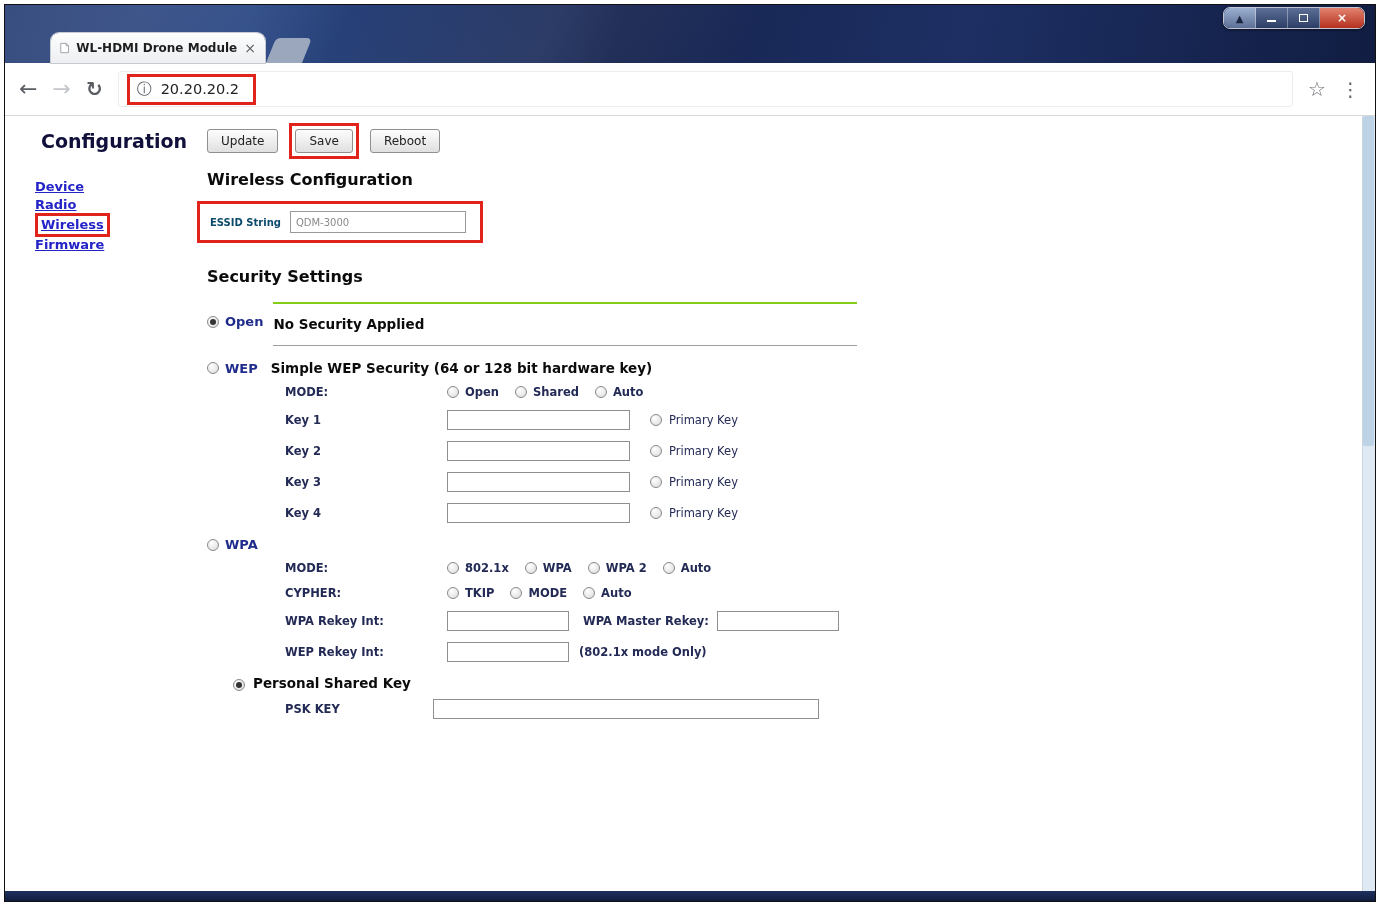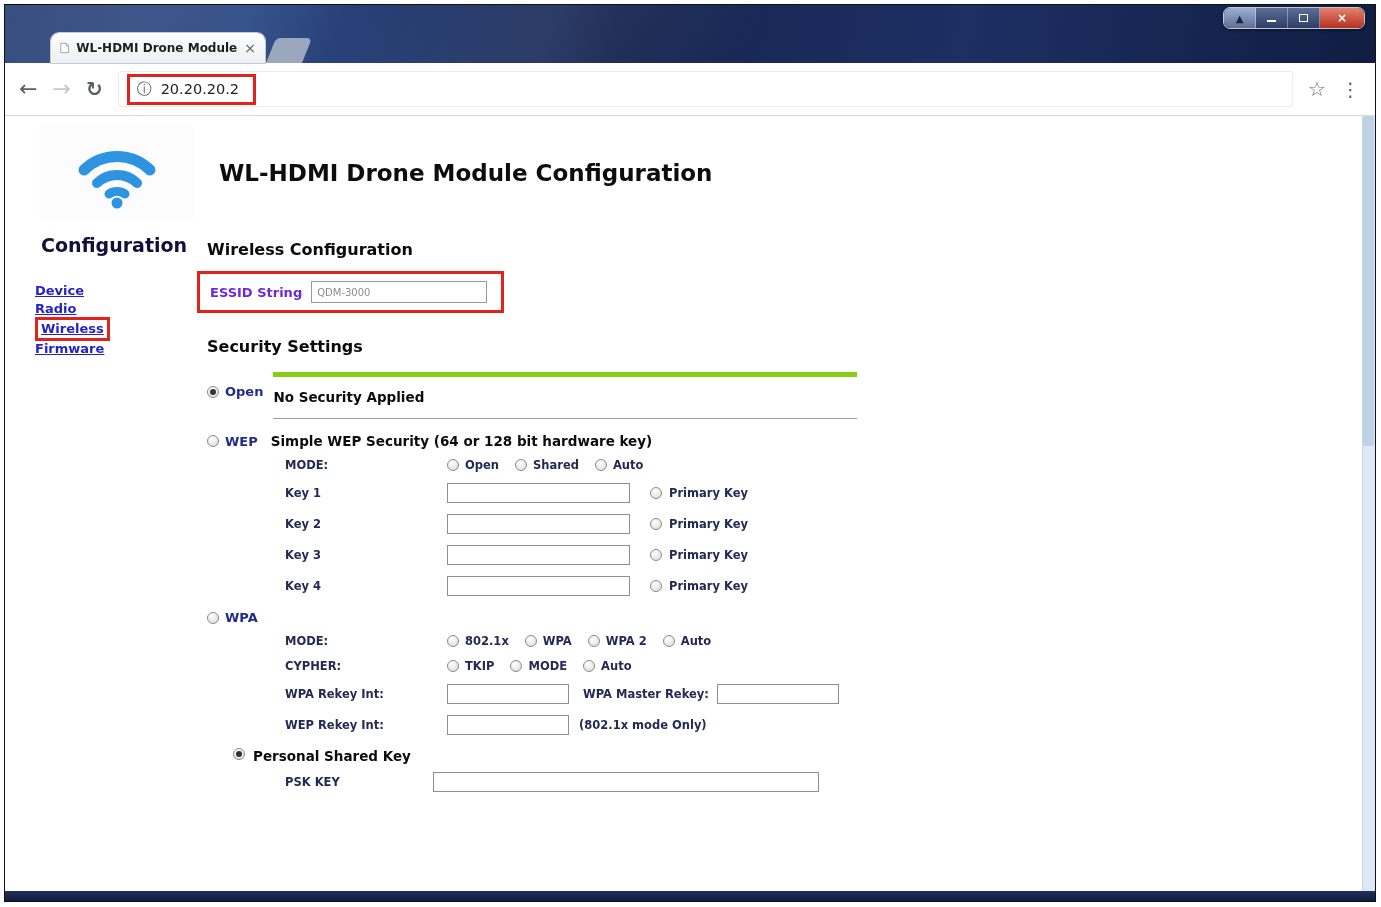--- a/index.html
+++ b/index.html
@@ -100,57 +100,57 @@
     background: linear-gradient(#fdfdfd, #e0e0e0); border: 1px solid #8f8f8f; border-radius: 3px;
     padding: 4px 13px; font-family: "DejaVu Sans", sans-serif; font-size: 12px; color: #222; cursor: pointer;
   }
   .save-annot { display: inline-block; padding: 3px; }
 
   .h3 { font-size: 16px; font-weight: bold; color: #0b0b0b; }
   .h3.wireless { margin: 12px 0 12px; }
   .h3.security { margin: 24px 0 16px; }
 
   .essid-annot { display: inline-flex; align-items: center; gap: 9px; padding: 7px 14px 7px 10px; margin-left: -10px; }
-  .essid-label { font-size: 13px; font-weight: bold; color: #6d28d9; white-space: nowrap; }
+  .essid-label { font-size: 10px; font-weight: bold; color: #0c4a6e; white-space: nowrap; }
   .essid-input { width: 176px; height: 22px; border: 1px solid #999; font-size: 10px; color: #8a8a8a; padding: 2px 5px; font-family: "DejaVu Sans", sans-serif; }
 
   .security-block { width: 650px; }
 
   .radio {
     width: 12px; height: 12px; border-radius: 50%; flex: none;
     border: 1px solid #8a8a8a; background: radial-gradient(circle at 35% 30%, #ffffff, #d9d9d9);
     display: inline-block; position: relative;
   }
   .radio.checked::after {
     content: ""; position: absolute; left: 2px; top: 2px; width: 6px; height: 6px;
     border-radius: 50%; background: #333;
   }
 
   .sec-open { display: flex; align-items: flex-start; }
   .open-radiolab { display: flex; align-items: center; gap: 6px; margin-top: 12px; }
   .sec-label { font-size: 13px; font-weight: bold; color: #1f2c8c; }
   .open-desc {
-    flex: 1; margin-left: 10px; border-top: 5px solid #84cc16; border-bottom: 1px solid #9f9f9f;
+    flex: 1; margin-left: 10px; border-top: 2px solid #84cc16; border-bottom: 1px solid #9f9f9f;
     padding: 12px 0 13px; font-size: 13.5px; font-weight: bold; color: #0c0c0c;
   }
 
   .sec-head { display: flex; align-items: center; gap: 6px; margin-top: 14px; }
   .sec-head .desc { margin-left: 7px; font-size: 13.5px; font-weight: bold; color: #0c0c0c; }
 
   .sec-body { margin-left: 78px; margin-top: 9px; }
   .frow { display: flex; align-items: center; margin-bottom: 11px; }
   .flabel { width: 162px; flex: none; font-size: 11.5px; font-weight: bold; color: #232a55; }
   .ritem { display: flex; align-items: center; gap: 6px; font-size: 11.5px; font-weight: bold; color: #232a55; margin-right: 16px; }
   .kinput { width: 183px; height: 20px; border: 1px solid #8f8f8f; font-family: "DejaVu Sans", sans-serif; font-size: 11px; padding: 1px 4px; }
-  .primary { display: flex; align-items: center; gap: 7px; margin-left: 20px; font-size: 11.5px; font-weight: bold; color: #232a55; }
+  .primary { display: flex; align-items: center; gap: 7px; margin-left: 20px; font-size: 11.5px; font-weight: normal; color: #232a55; }
   .sinput { width: 122px; height: 20px; border: 1px solid #8f8f8f; font-family: "DejaVu Sans", sans-serif; font-size: 11px; padding: 1px 4px; }
   .inline-lab { font-size: 11.5px; font-weight: bold; color: #232a55; margin: 0 8px 0 14px; white-space: nowrap; }
   .note { font-size: 11.5px; font-weight: bold; color: #232a55; margin-left: 10px; white-space: nowrap; }
 
-  .psk-head { display: flex; align-items: flex-start; gap: 8px; margin: 13px 0 8px 26px; font-size: 13.5px; font-weight: bold; color: #0c0c0c; }
+  .psk-head { display: flex; align-items: flex-end; gap: 8px; margin: 13px 0 8px 26px; font-size: 13.5px; font-weight: bold; color: #0c0c0c; }
   .psk-row { display: flex; align-items: center; margin-left: 78px; }
   .psk-label { width: 148px; flex: none; font-size: 11.5px; font-weight: bold; color: #232a55; }
   .pinput { width: 386px; height: 20px; border: 1px solid #8f8f8f; font-family: "DejaVu Sans", sans-serif; font-size: 11px; padding: 1px 4px; }
 </style>
 </head>
 <body>
 
 <div class="frame">
 
   <div class="titlebar">
@@ -185,46 +185,42 @@
         <span class="info-ico">ⓘ</span>
         <span class="url-text">20.20.20.2</span>
       </span>
     </div>
     <span class="star-ico">☆</span>
     <span class="menu-ico">⋮</span>
   </div>
 
   <div class="page">
 
-    <div class="pageheader">
-      <div class="logo-box">
-        <svg width="88" height="72" viewBox="0 0 88 72">
-          <path d="M11 33 A47 47 0 0 1 77 33" fill="none" stroke="#2e93e0" stroke-width="11" stroke-linecap="round"></path>
-          <path d="M24 46 A29 29 0 0 1 64 46" fill="none" stroke="#2e93e0" stroke-width="10" stroke-linecap="round"></path>
-          <path d="M36 57 A14 14 0 0 1 52 57" fill="none" stroke="#2e93e0" stroke-width="9" stroke-linecap="round"></path>
-          <circle cx="44" cy="66" r="5.5" fill="#2e93e0"></circle>
-        </svg>
-      </div>
-      <h1 class="page-title">WL-HDMI Drone Module Configuration</h1>
-    </div>
 
     <div class="content">
 
       <div class="sidebar">
         <h2 class="sidebar-heading">Configuration</h2>
         <a class="side-link">Device</a>
         <a class="side-link">Radio</a>
         <span class="annot side-annot">
           <a class="side-link">Wireless</a>
         </span>
         <a class="side-link">Firmware</a>
       </div>
 
       <div class="main">
 
+        <div class="actions">
+          <button class="btn">Update</button>
+          <span class="annot save-annot">
+            <button class="btn">Save</button>
+          </span>
+          <button class="btn">Reboot</button>
+        </div>
 
         <h3 class="h3 wireless">Wireless Configuration</h3>
 
         <div class="annot essid-annot">
           <span class="essid-label">ESSID String</span>
           <input class="essid-input" type="text" value="QDM-3000" style="">
         </div>
 
         <h3 class="h3 security">Security Settings</h3>
 

